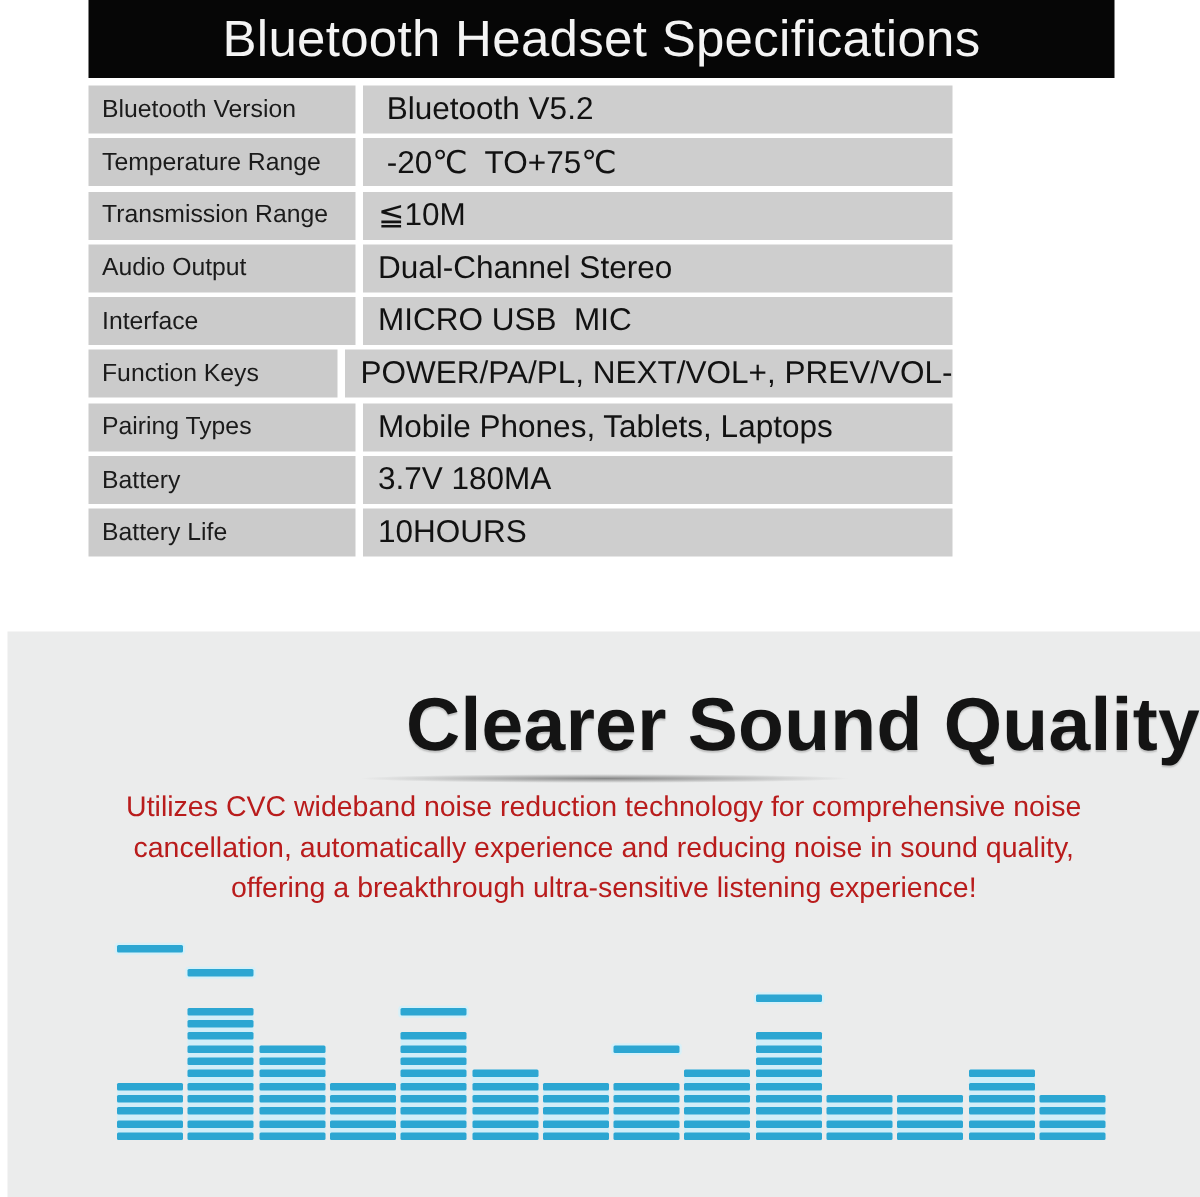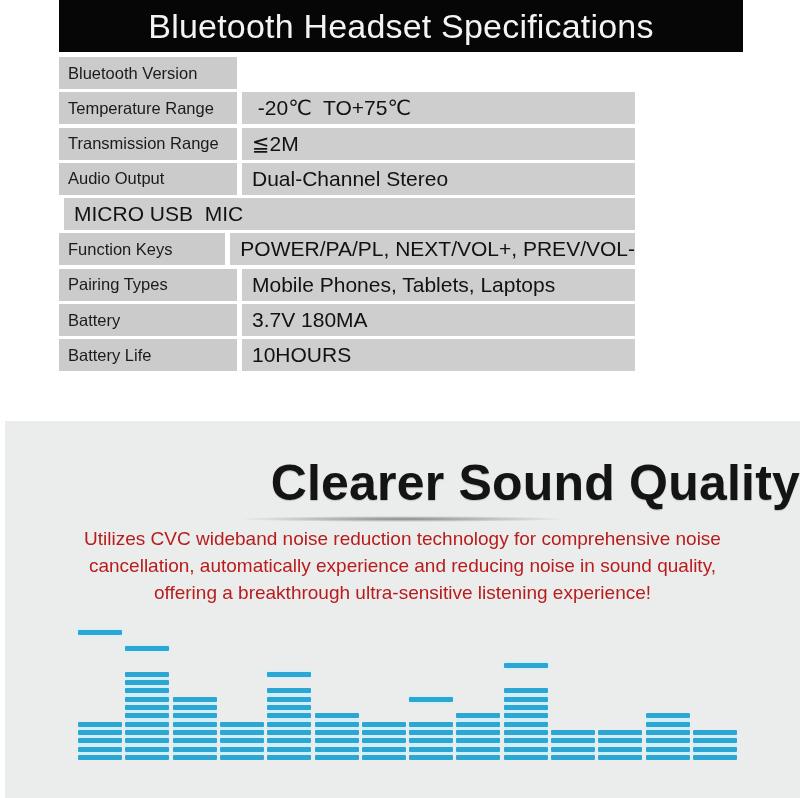--- a/index.html
+++ b/index.html
@@ -57,38 +57,40 @@
 </head>
 <body>
 
 <div class="header-bar">
   <span>Bluetooth Headset Specifications</span>
 </div>
 
 <div class="spec-table">
   <div class="spec-row">
     <div class="label">Bluetooth Version</div>
+    <div class="value"> Bluetooth V5.2</div>
   </div>
 
   <div class="spec-row">
     <div class="label">Temperature Range</div>
     <div class="value"> -20℃  TO+75℃</div>
   </div>
 
   <div class="spec-row">
     <div class="label">Transmission Range</div>
-    <div class="value">≦2M</div>
+    <div class="value">≦10M</div>
   </div>
 
   <div class="spec-row">
     <div class="label">Audio Output</div>
     <div class="value">Dual-Channel Stereo</div>
   </div>
 
   <div class="spec-row">
+    <div class="label">Interface</div>
     <div class="value">MICRO USB  MIC</div>
   </div>
 
   <div class="spec-row">
     <div class="label">Function Keys</div>
     <div class="value">POWER/PA/PL, NEXT/VOL+, PREV/VOL-</div>
   </div>
 
   <div class="spec-row">
     <div class="label">Pairing Types</div>

